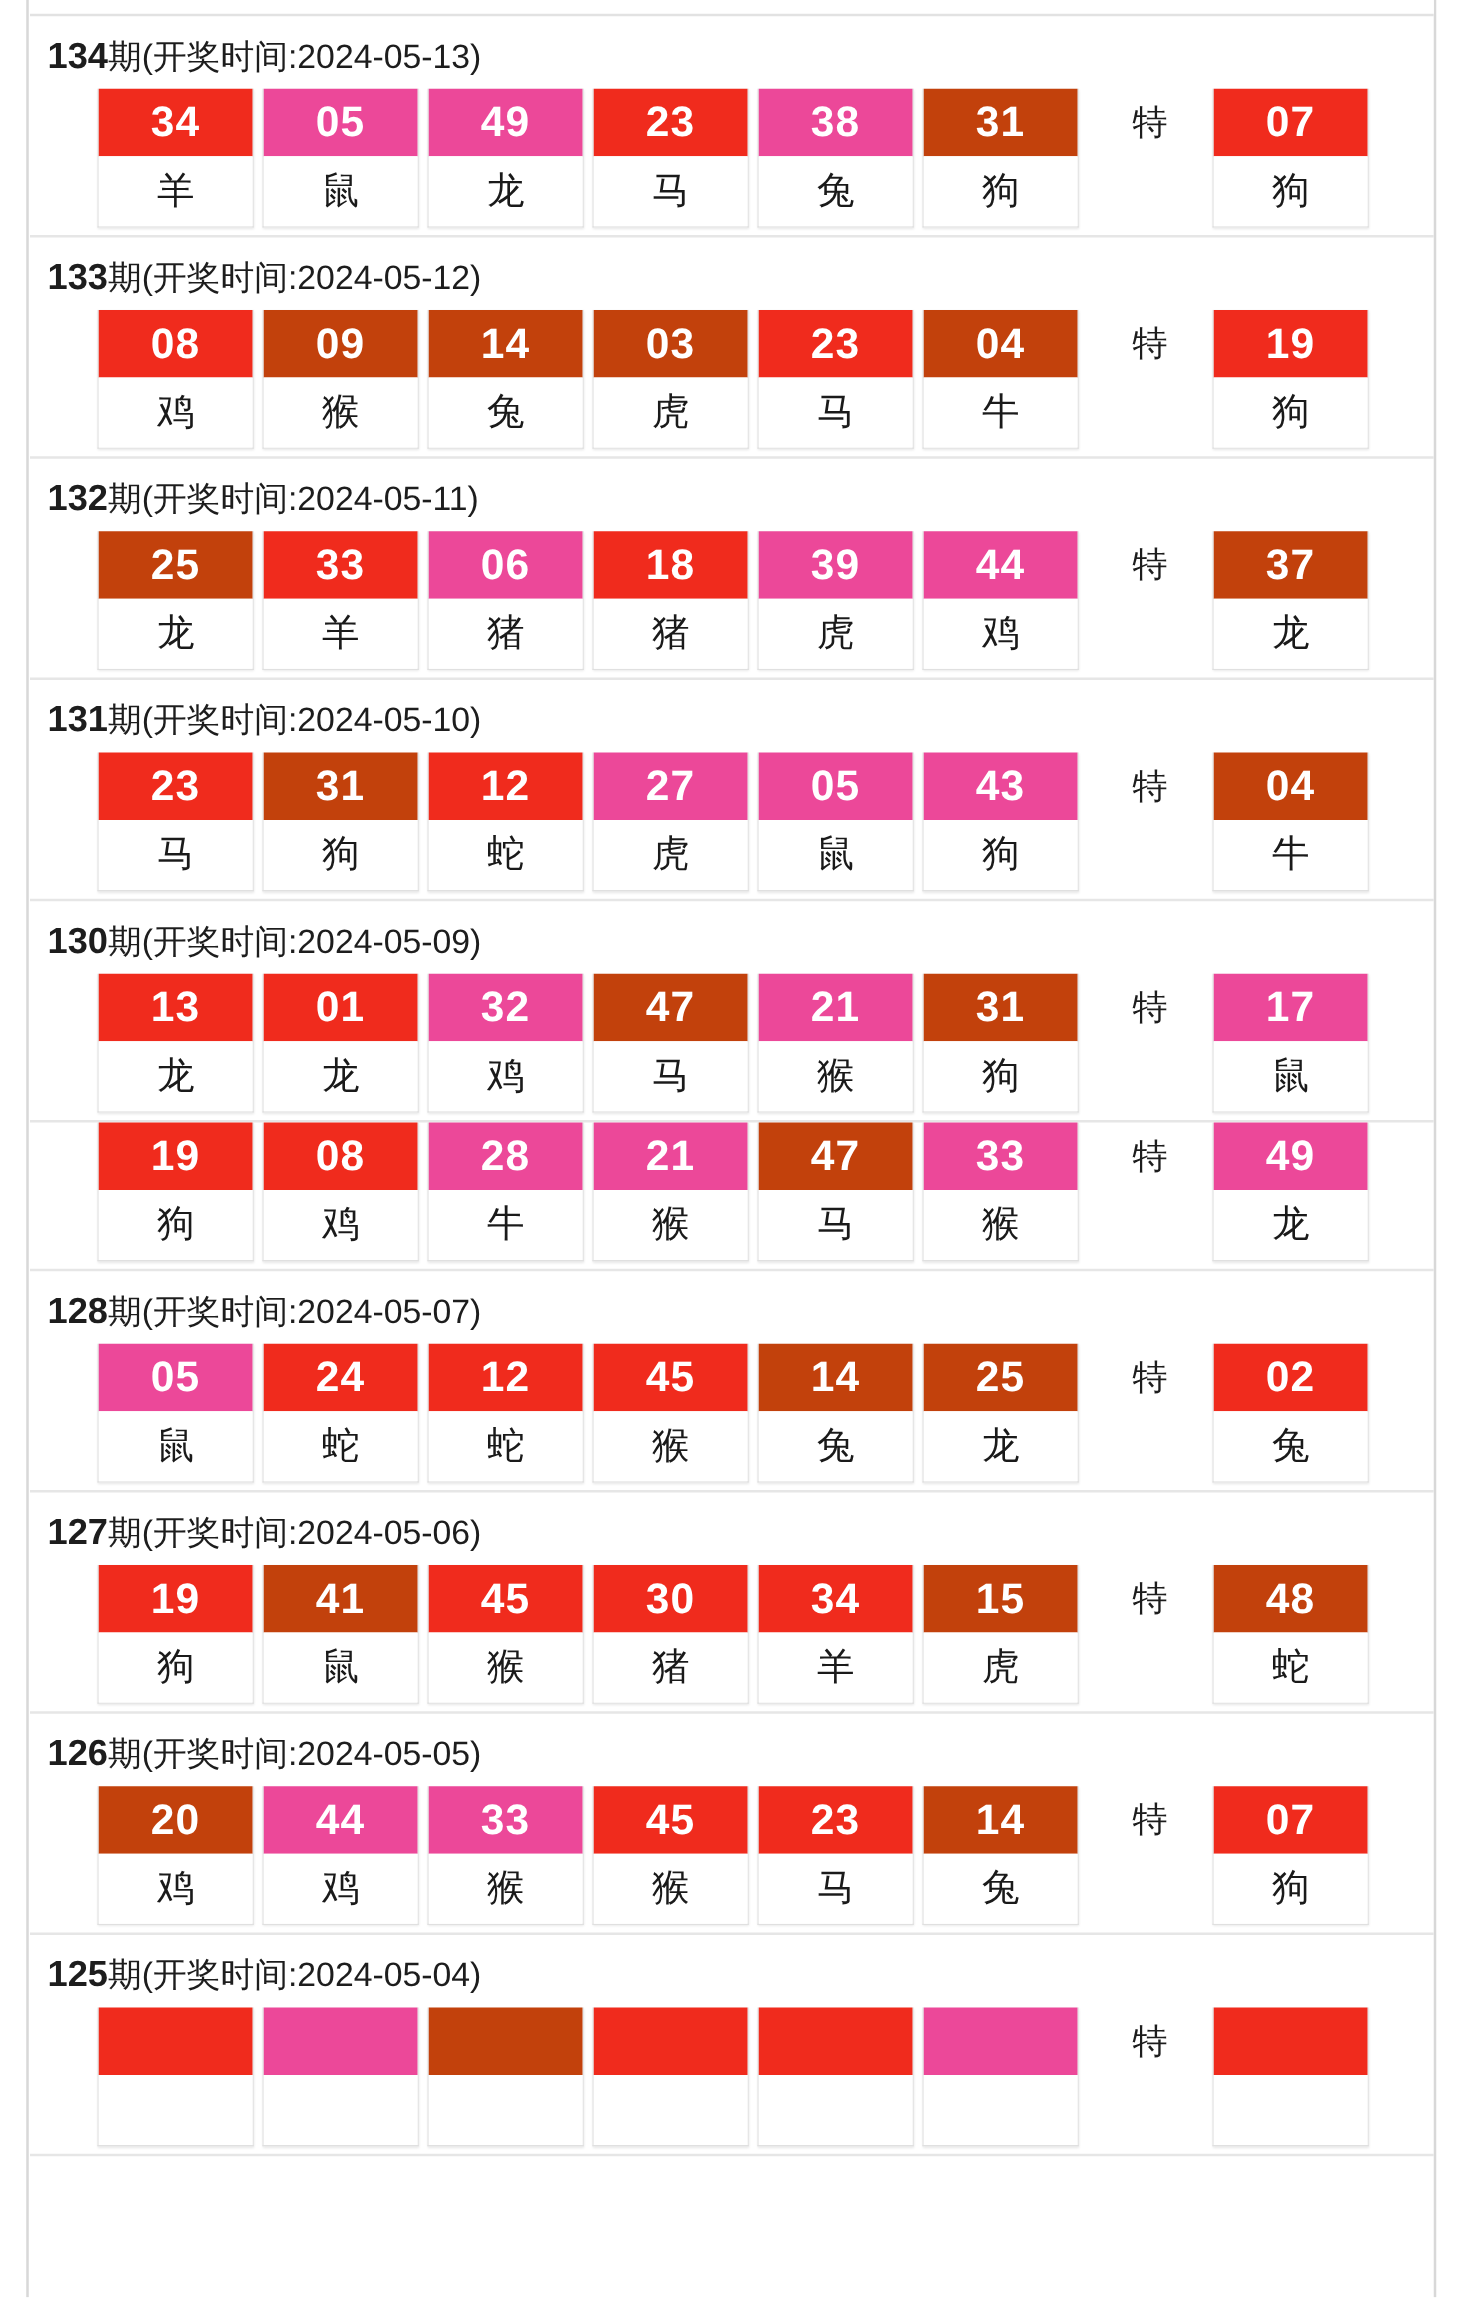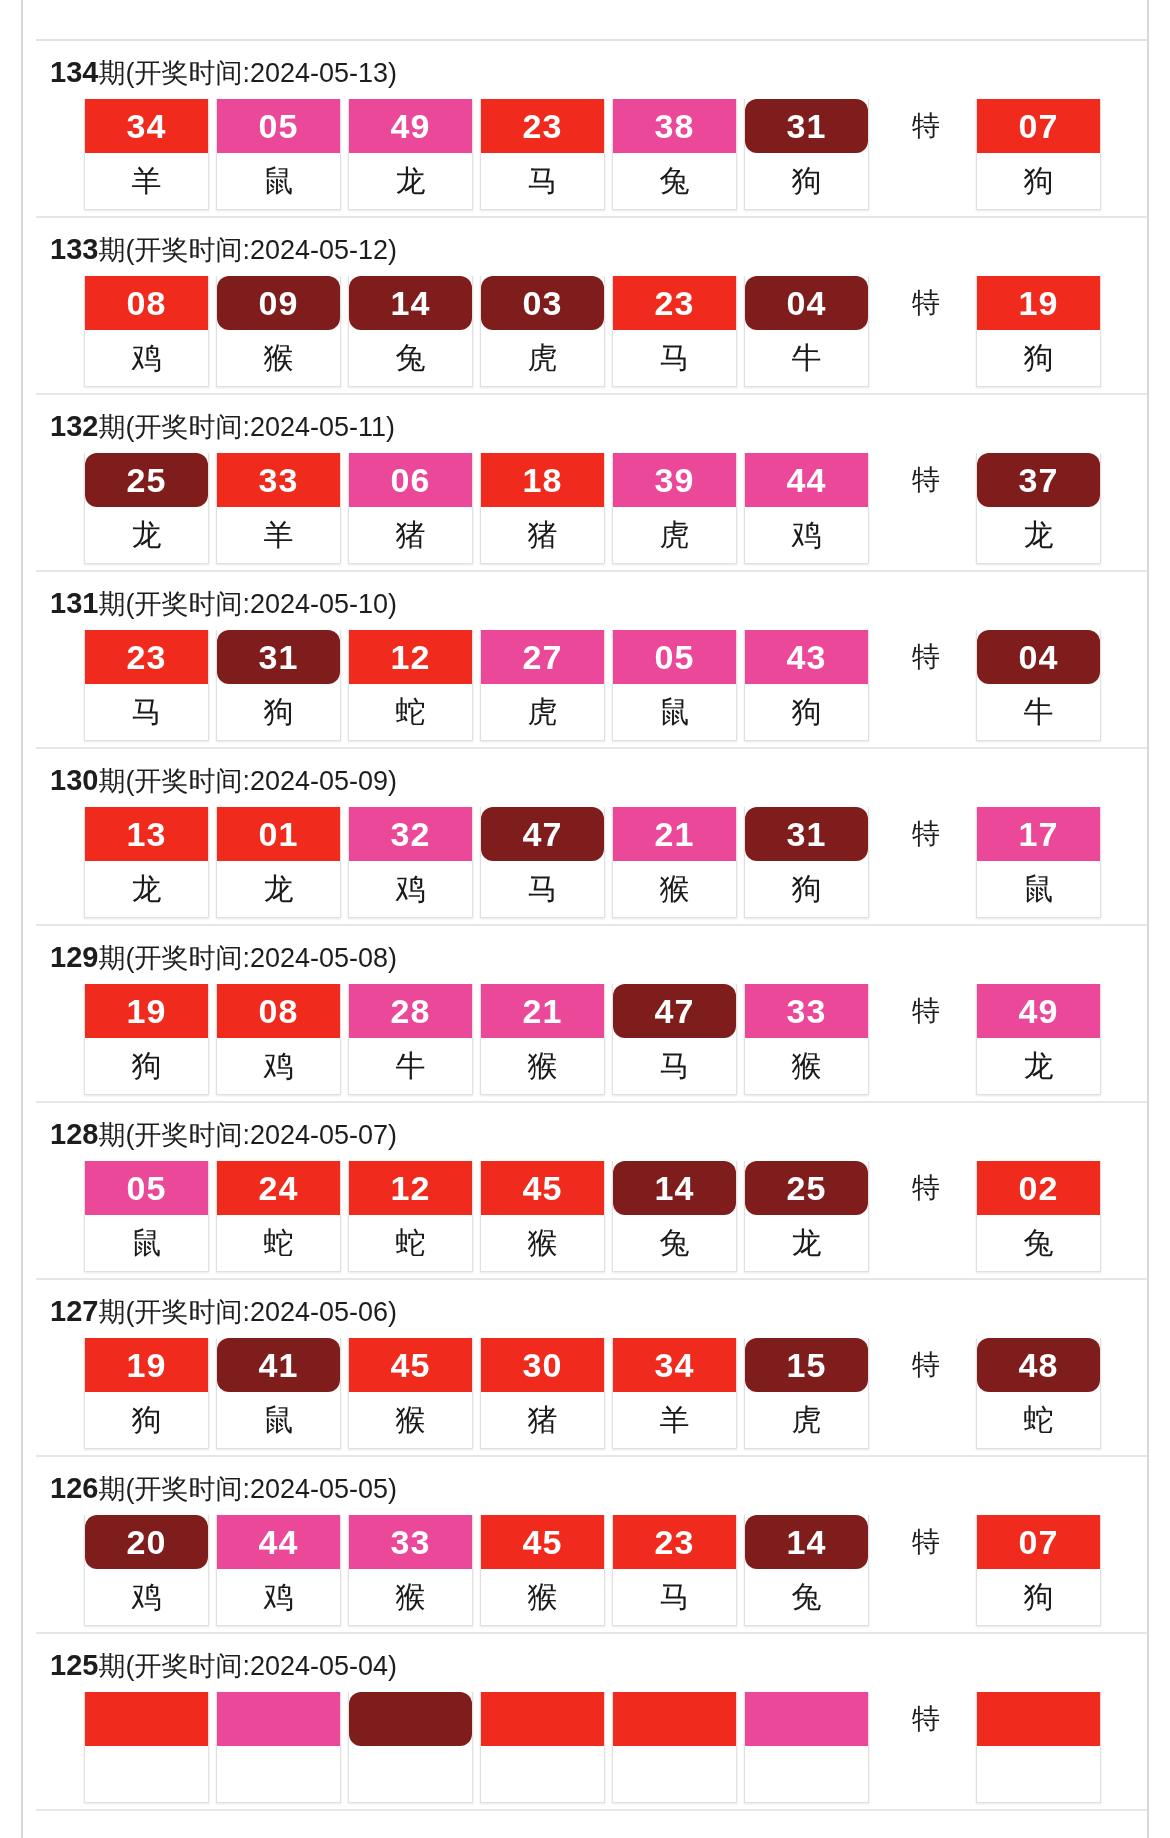--- a/index.html
+++ b/index.html
@@ -27,24 +27,23 @@
     position: absolute;
     top: 0; bottom: 0;
     width: 2px;
     background: #d8d8d8;
   }
   .rail-line.left { left: 21px; }
   .rail-line.right { right: 21px; }
 
   .content {
     position: absolute;
-    left: 36px;
+    left: 24px;
     right: 23px;
     top: 0;
-    margin-top: 28px;
   }
   .top-strip {
     height: 13px;
     background: #ffffff;
     border-bottom: 2px solid #e2e2e2;
   }
 
   .draw-block {
     border-bottom: 2px solid #e6e6e6;
     padding: 0 0 6px 0;
@@ -82,21 +81,21 @@
   .ball-num {
     height: 54px;
     line-height: 54px;
     text-align: center;
     color: #ffffff;
     font-size: 34px;
     font-weight: bold;
     letter-spacing: 1px;
   }
   .ball-num.red { background: #f02b1d; }
-  .ball-num.blue { background: #7f1d1d; border-radius: 12px; }
+  .ball-num.blue { background: #c2410c; }
   .ball-num.green { background: #ec4899; }
   .ball-zodiac {
     height: 56px;
     line-height: 56px;
     text-align: center;
     font-size: 30px;
     color: #1a1a1a;
     background: #ffffff;
   }
   .special-label {
@@ -287,21 +286,20 @@
               <div class="ball-zodiac">狗</div>
             </div>
             <div class="special-label">特</div>
             <div class="ball-cell special-cell">
               <div class="ball-num green">17</div>
               <div class="ball-zodiac">鼠</div>
             </div>
           </div>
         </div>
         <div class="draw-block">
-          <div class="draw-header"><span class="issue">129</span><span class="meta">期(开奖时间:2024-05-08)</span></div>
           <div class="balls-row">
             <div class="ball-cell">
               <div class="ball-num red">19</div>
               <div class="ball-zodiac">狗</div>
             </div>
             <div class="ball-cell">
               <div class="ball-num red">08</div>
               <div class="ball-zodiac">鸡</div>
             </div>
             <div class="ball-cell">

